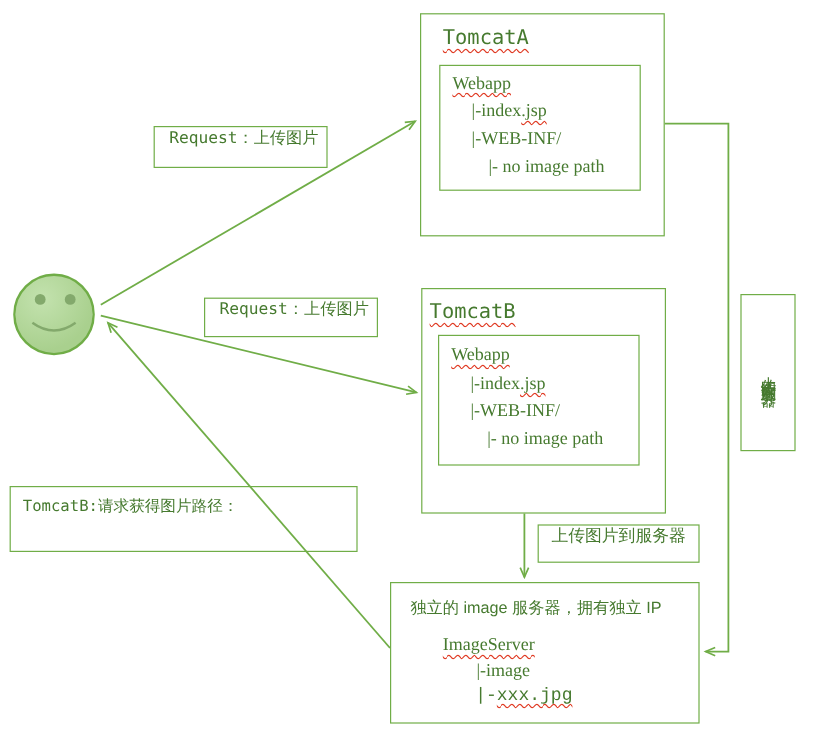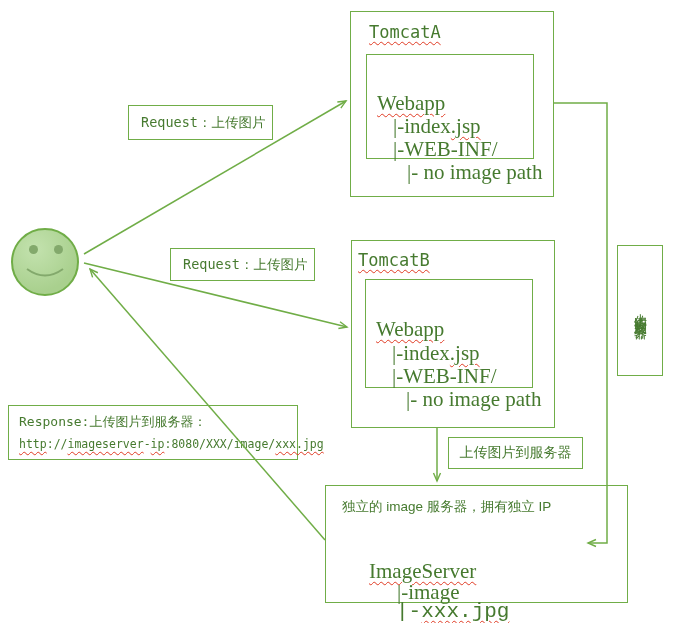--- a/index.html
+++ b/index.html
@@ -20,22 +20,22 @@
   }
   .mono{font-family:"DejaVu Sans Mono",monospace;color:var(--text-green);}
   .serif{font-family:"Liberation Serif","DejaVu Serif",serif;color:var(--text-green);}
   .cjk{color:var(--text-green);}
   .sq{
     text-decoration-line:underline;text-decoration-style:wavy;
     text-decoration-color:var(--squiggle-red);text-decoration-thickness:1px;
     text-underline-offset:3px;
   }
   .boxtitle{position:absolute;font-size:17px;}
-  .treerow{position:absolute;font-size:21px;white-space:nowrap;margin-top:29px;}
-  .label-box{display:flex;align-items:center;}
+  .treerow{position:absolute;font-size:15px;white-space:nowrap;}
+  .label-box{display:flex;}
   
   #smiley{
     position:absolute;left:11px;top:228px;width:68px;height:68px;border-radius:50%;
     border:2px solid var(--line-green);box-sizing:border-box;
     background:radial-gradient(circle at 35% 30%, #c3e2ae, var(--smiley-fill) 70%);
   }
   .eye{position:absolute;width:9px;height:9px;border-radius:50%;background:var(--smiley-feature);top:15px;}
   #eye-l{left:16px;} #eye-r{left:41px;}
   #smile-svg{position:absolute;left:0;top:0;width:64px;height:64px;}
   
@@ -84,33 +84,32 @@
     <span class="boxtitle mono sq" style="left:6px;top:9px;">TomcatB</span>
     <div class="box" style="left:13px;top:38px;width:168px;height:109px;">
       <span class="treerow serif sq" style="left:10px;top:8px;">Webapp</span>
       <span class="treerow serif" style="left:26px;top:32px;"><span>|-index</span><span class="sq">.jsp</span></span>
       <span class="treerow serif" style="left:26px;top:55px;">|-WEB-INF/</span>
       <span class="treerow serif" style="left:40px;top:78px;">|- no image path</span>
     </div>
   </div>
 
   <div class="box" style="left:8px;top:405px;width:290px;height:55px;">
-    <span class="resp-line mono" style="left:10px;top:7px;font-size:13px;">Response:上传图片到服务器：</span>
-    <span class="resp-line mono" style="left:10px;top:31px;font-size:11.5px;"><span class="sq">http</span><span>://</span><span class="sq">imageserver</span><span>-</span><span class="sq">ip</span><span>:8080/XXX/image/</span><span class="sq">xxx.jpg</span></span>
+    <span class="resp-line mono" style="left:10px;top:7px;font-size:13px;">TomcatB:请求获得图片路径：</span>
   </div>
 
   <div class="box label-box" style="left:448px;top:437px;width:135px;height:32px;justify-content:center;">
     <span class="cjk" style="font-size:14px;white-space:nowrap;">上传图片到服务器</span>
   </div>
 
   <div class="box" id="upload-v" style="left:617px;top:245px;width:46px;height:131px;">
     <span class="cjk">上传图片到服务器</span>
   </div>
 
-  <div class="box" style="left:325px;top:485px;width:303px;height:118px;">
+  <div class="box" style="left:325px;top:485px;width:258px;height:118px;">
     <span class="boxtitle cjk" style="left:16px;top:12px;font-size:13.5px;white-space:nowrap;">独立的 image 服务器，拥有独立 IP</span>
     <span class="treerow serif sq" style="left:43px;top:44px;">ImageServer</span>
     <span class="treerow serif" style="left:71px;top:65px;">|-image</span>
     <span class="treerow serif" style="left:70px;top:85px;font-family:Liberation Mono, monospace;"><span>|-</span><span class="sq">xxx.jpg</span></span>
   </div>
 
   <svg id="arrows" viewBox="0 0 678 623">
     <defs>
       <marker id="arrowhead" viewBox="0 0 12 12" refX="10" refY="6" markerWidth="12" markerHeight="12" orient="auto" markerUnits="userSpaceOnUse">
         <path d="M2,2.5 L10,6 L2,9.5" style="fill:none;stroke:var(--line-green);stroke-width:1.4"></path>

